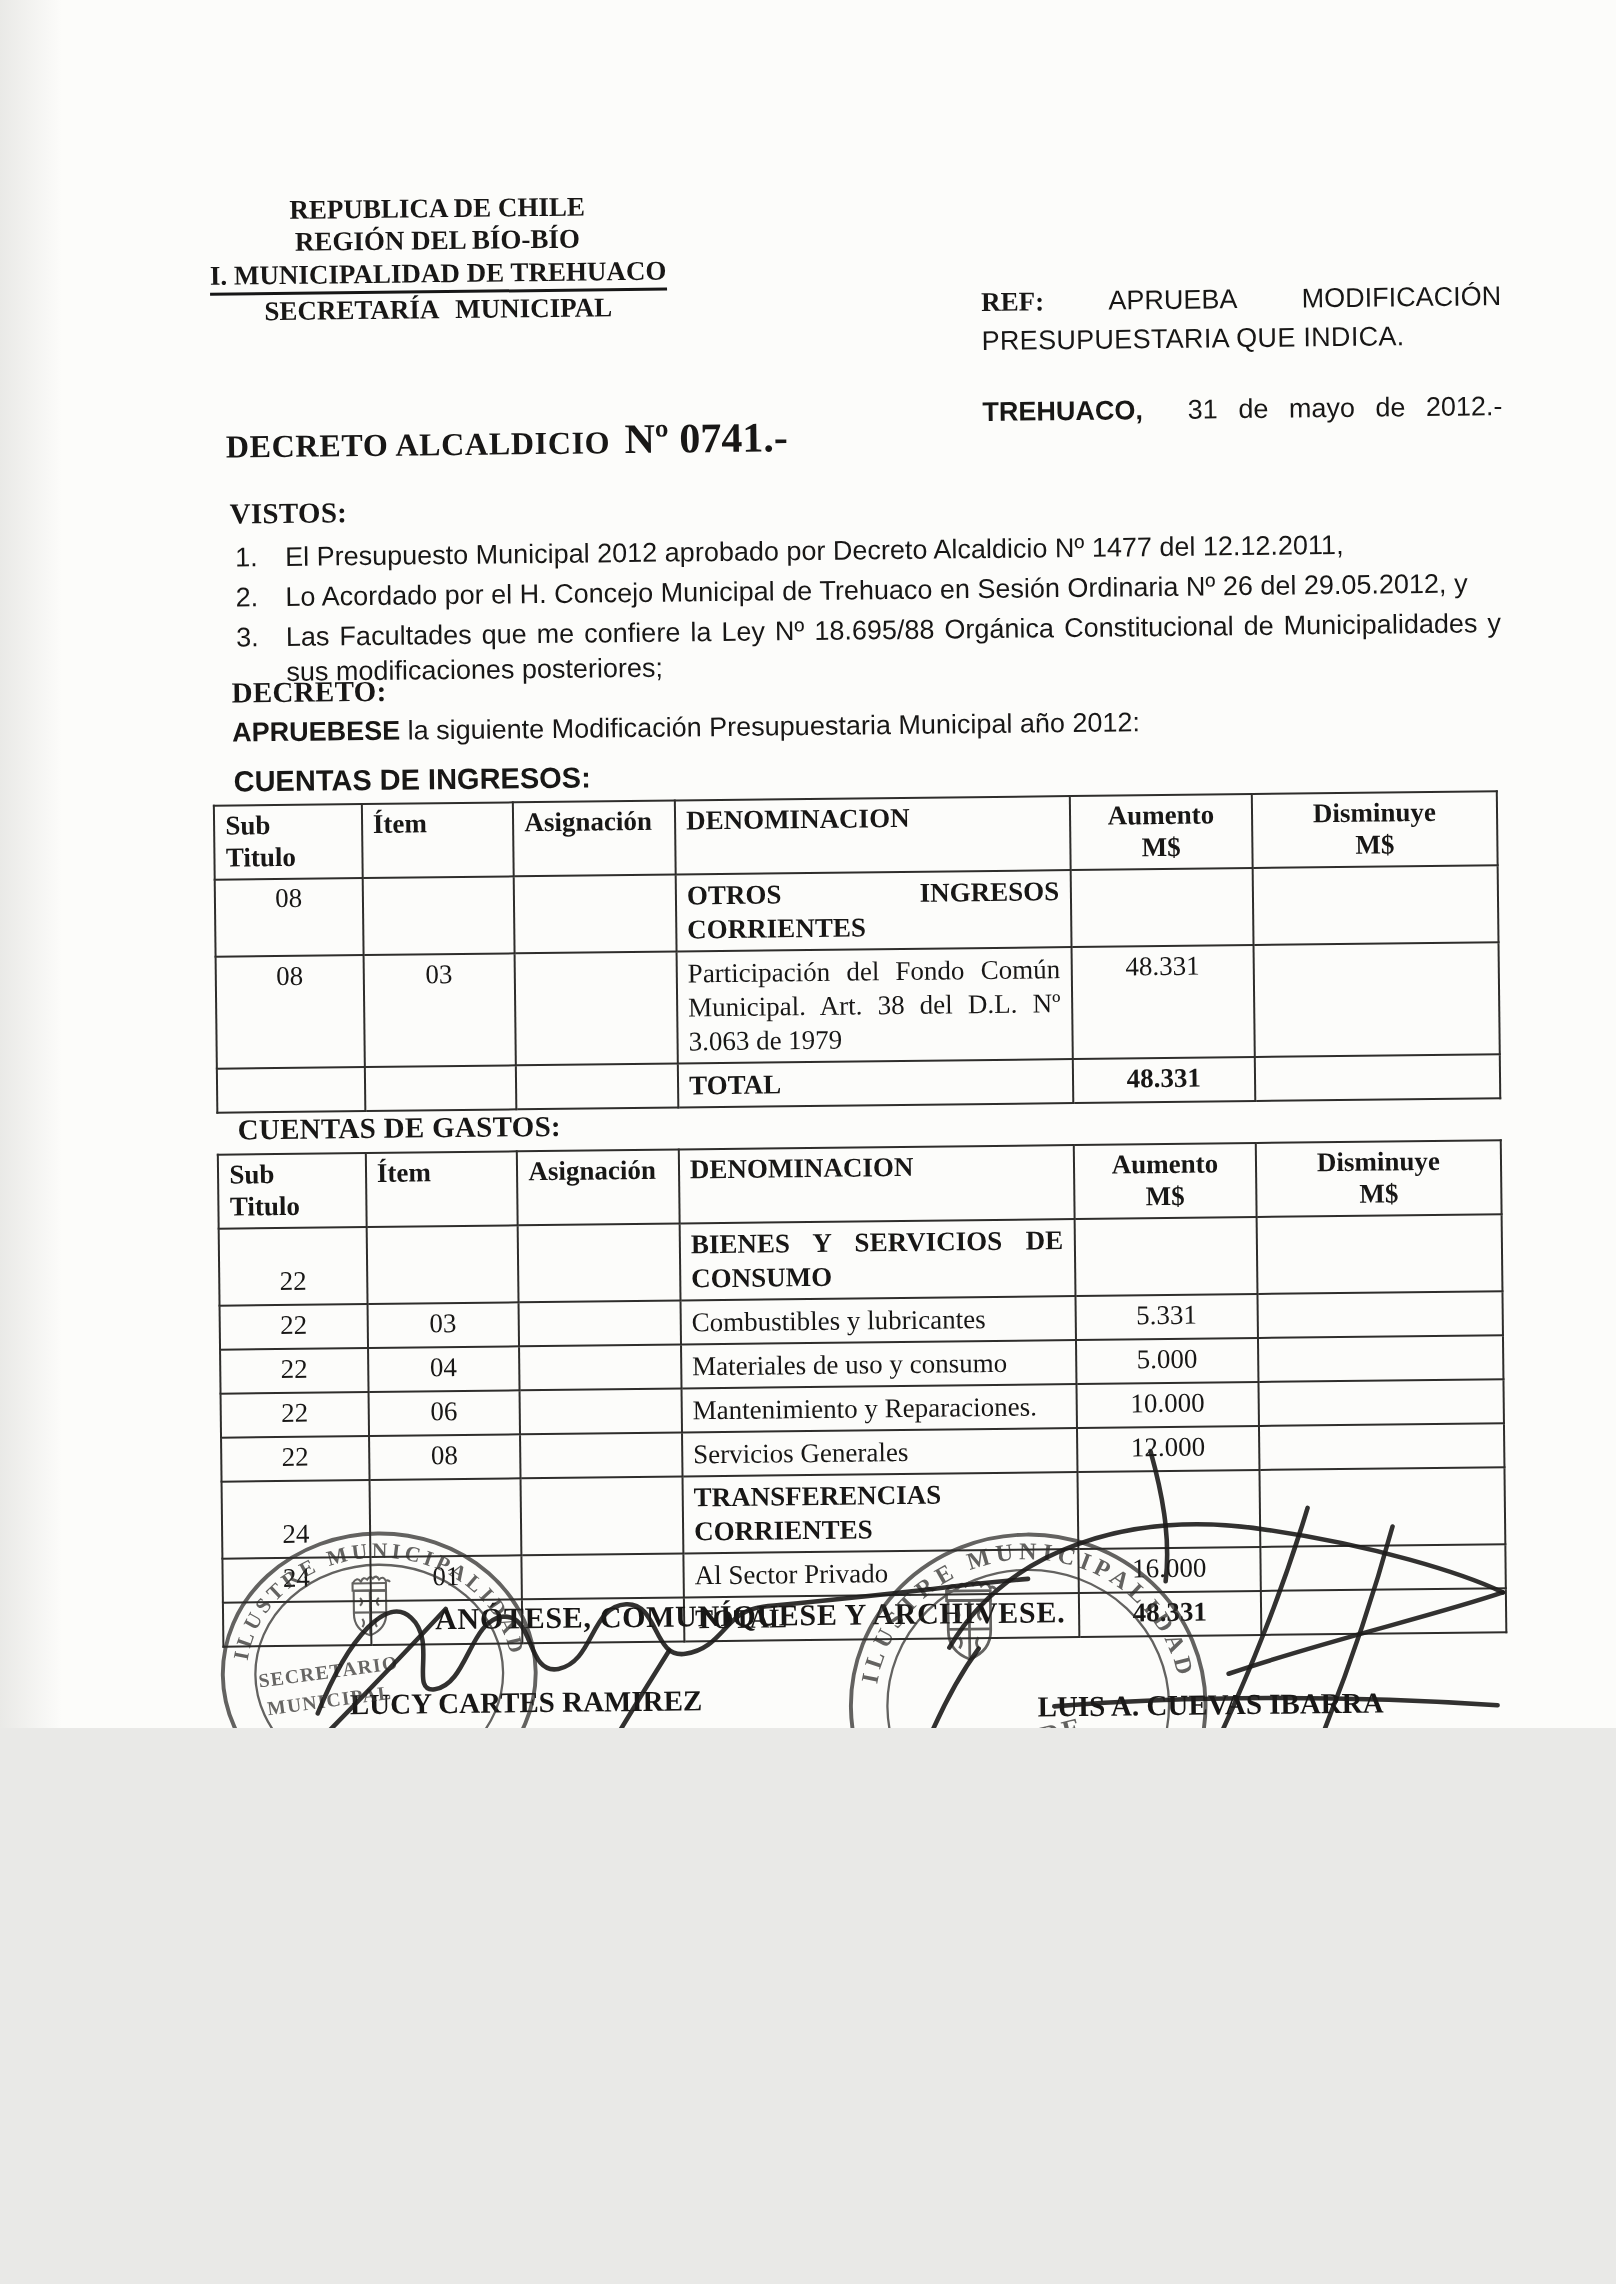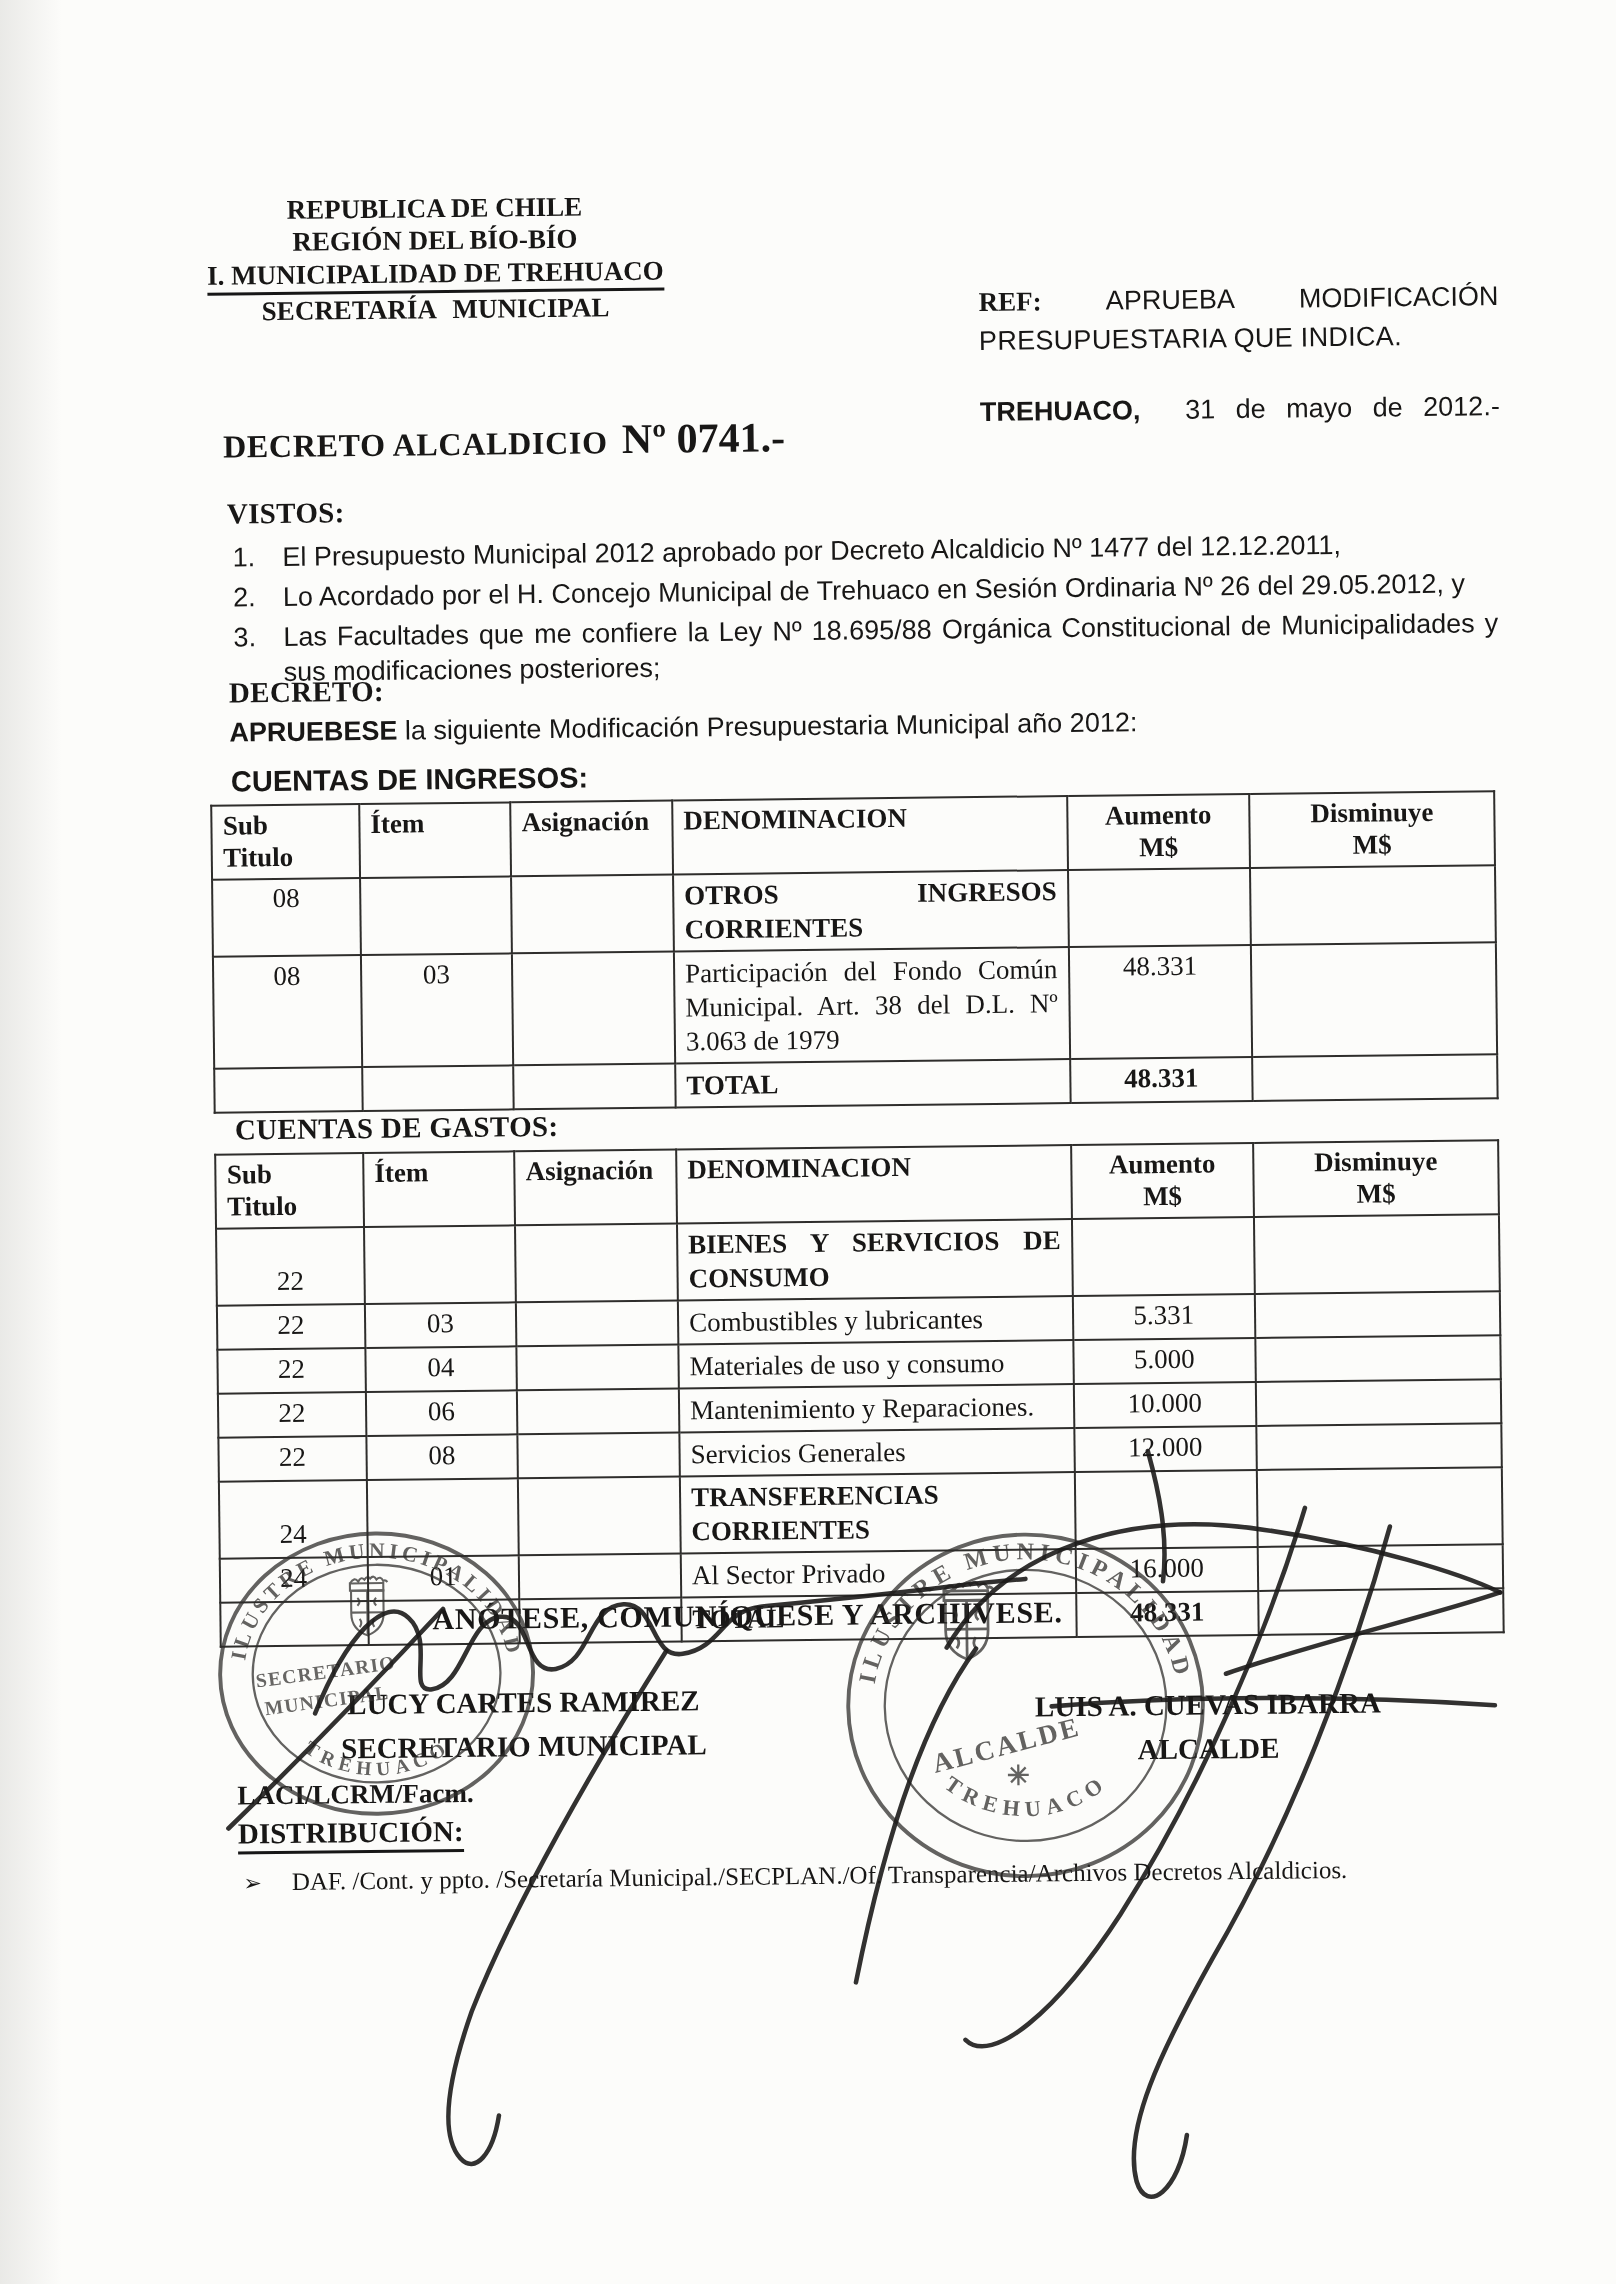--- a/index.html
+++ b/index.html
@@ -1,16 +1,16 @@
 <!DOCTYPE html>
 <html style="font-size:10.4px"><head>
 <meta charset="utf-8">
 <style>
   html,body{margin:0;padding:0;background:#e9e9e7;}
-  .page{position:relative;width:1617px;height:2284px;background:#fcfcfa;overflow:hidden;
+  .page{position:relative;width:1617px;height:1728px;background:#fcfcfa;overflow:hidden;
         font-family:"Liberation Serif","DejaVu Serif",serif;color:#181716;}
   .edge-shade{position:absolute;left:0;top:0;width:62px;height:100%;
         background:linear-gradient(90deg,rgba(70,68,60,.10),rgba(70,68,60,0));}
   .tilt{position:absolute;inset:0;transform:rotate(-0.65deg);transform-origin:50% 42%;}
 
   
   .letterhead{position:absolute;left:215px;top:188px;width:456px;text-align:center;
         font-weight:700;font-size:27px;line-height:1.2;}
   .letterhead .lh-line{white-space:nowrap;}
   .letterhead .underlined{display:inline-block;border-bottom:3.3px solid #171717;padding-bottom:0.7px;}

